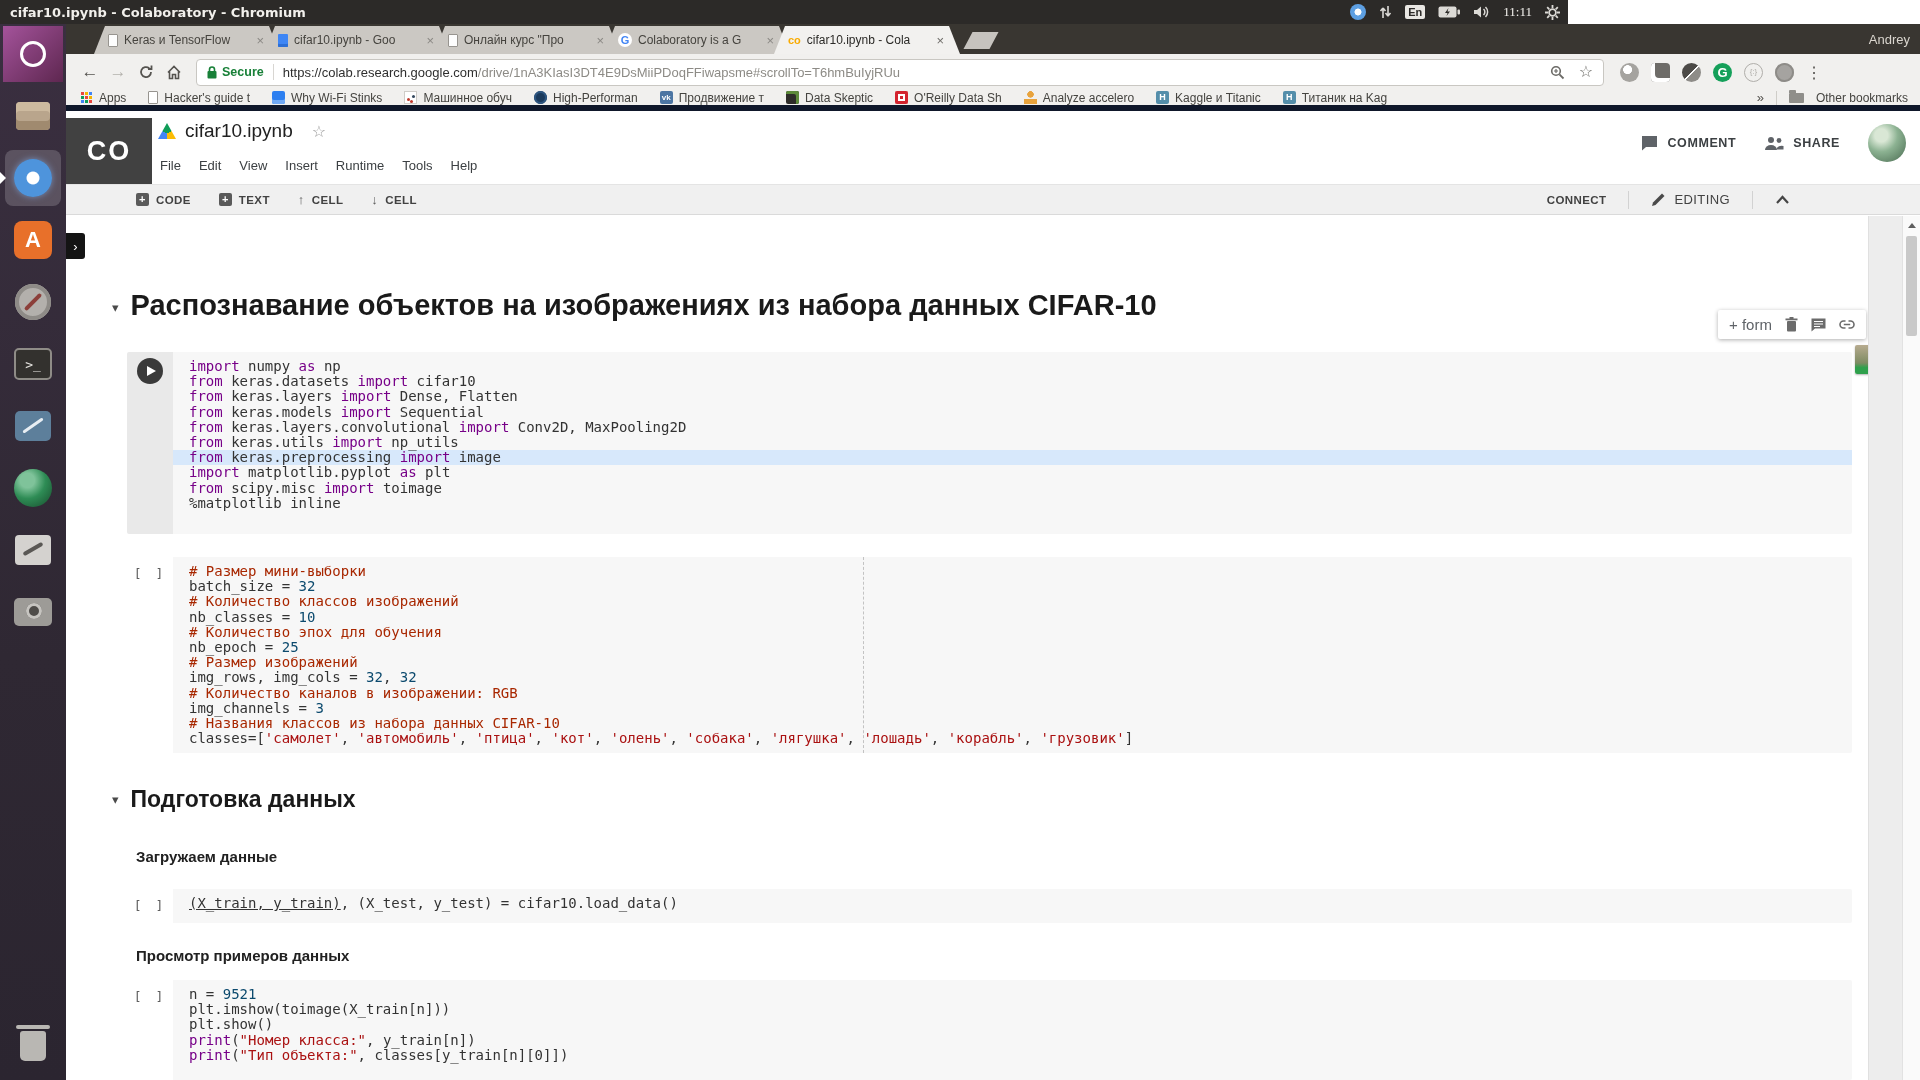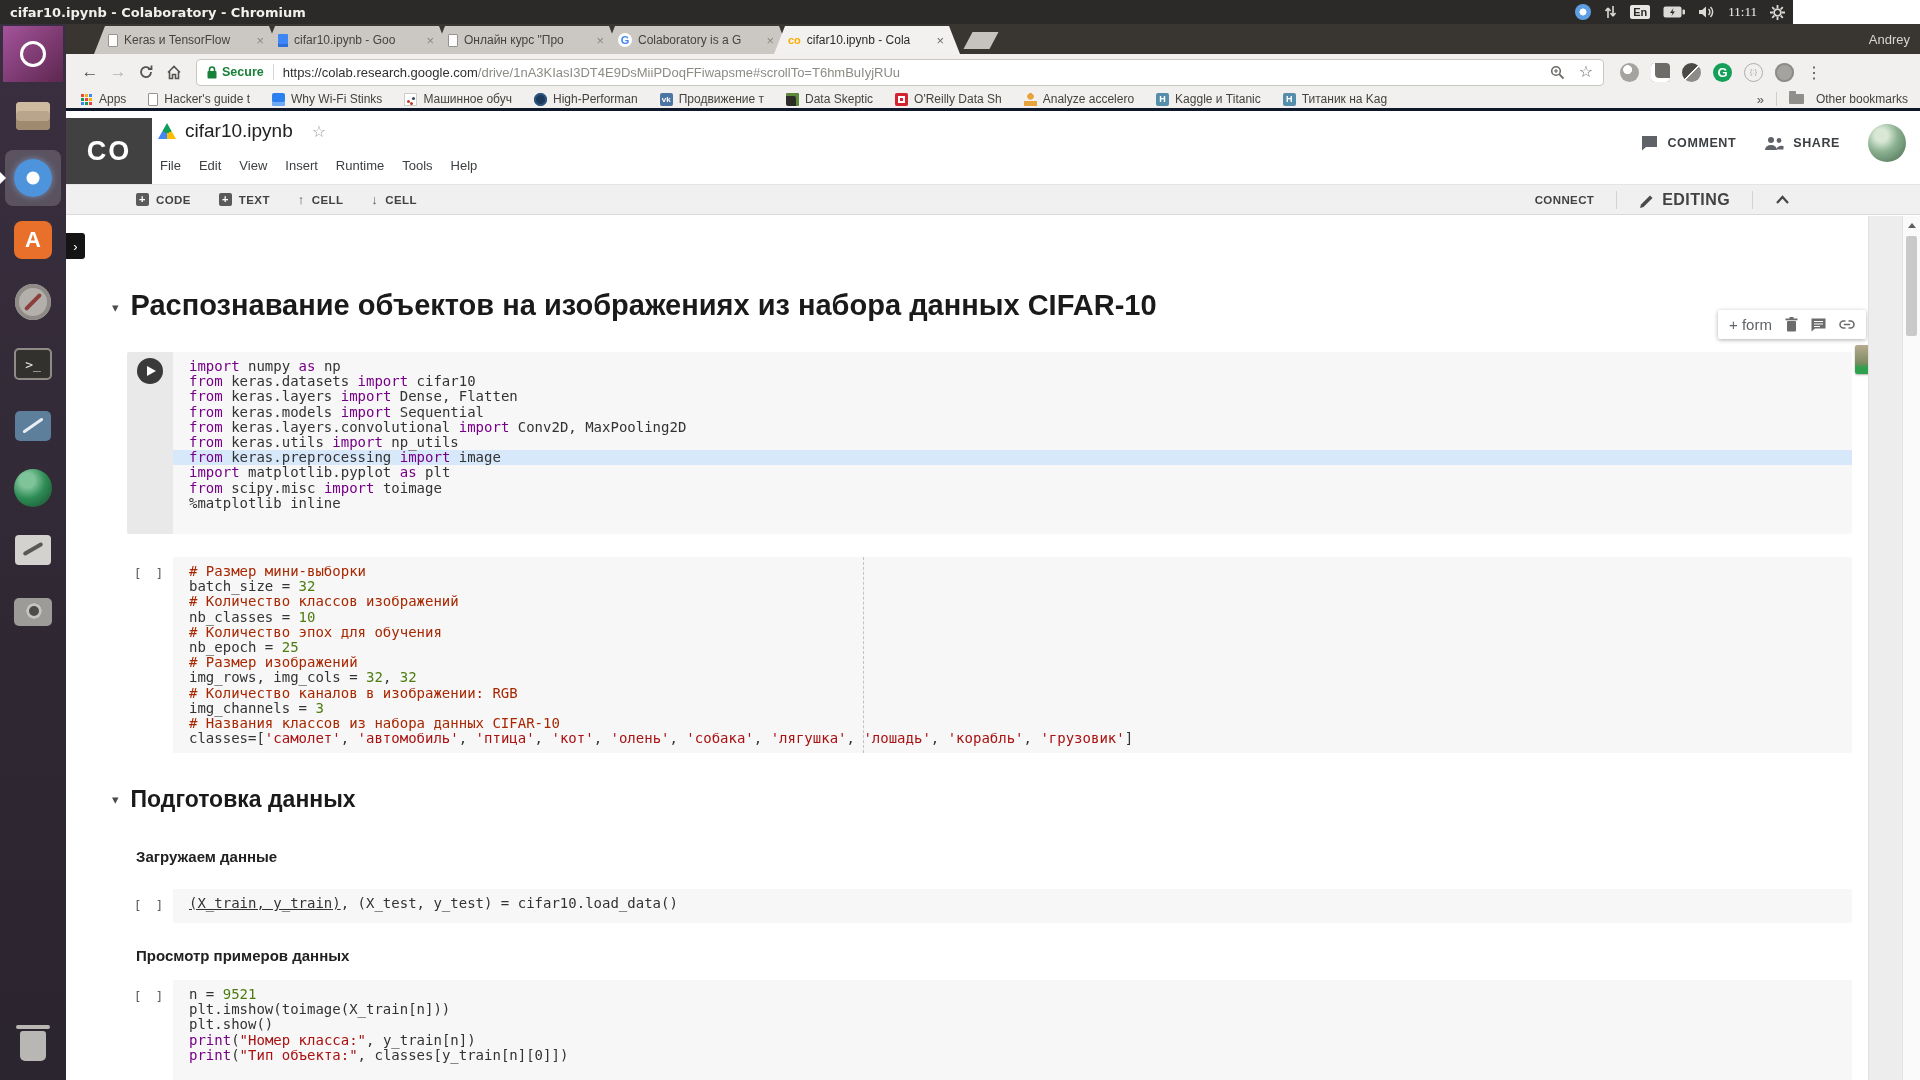--- a/index.html
+++ b/index.html
@@ -1,21 +1,21 @@
 <!DOCTYPE html>
 <html><head>
 <meta charset="utf-8">
 <style>
   html,body{margin:0;padding:0;}
   body{width:1920px;height:1080px;position:relative;overflow:hidden;background:#fff;
        font-family:"Liberation Sans",sans-serif;-webkit-font-smoothing:antialiased;}
   [data-interactable]{box-sizing:border-box;}
 
   
-  .panel{position:absolute;left:0;top:0;width:1793px;height:24px;background:#2c2a28;
+  .panel{position:absolute;left:0;top:0;width:1568px;height:24px;background:#2c2a28;
          display:flex;align-items:center;z-index:50;}
   .wtitle{color:#f2f0ec;font-size:13px;font-weight:bold;margin-left:10px;font-family:"DejaVu Sans",sans-serif;}
   .tray{margin-left:auto;display:flex;align-items:center;gap:13px;padding-right:8px;}
   .tray svg{display:block;}
   .tray-chromium{width:16px;height:16px;border-radius:50%;
      background:radial-gradient(circle,#fdfdfd 0 29%,#5d9fe2 33% 100%);}
   .kbd-layout{background:#e9e7e3;color:#2c2a28;font-size:11px;font-weight:bold;
      padding:1px 3px;border-radius:2px;line-height:12px;}
   .clock{color:#f2f0ec;font-size:13px;font-family:Liberation Serif, serif;}
 
@@ -98,21 +98,21 @@
   .ex-dark-square{border-radius:4px;background:#6e6c68;box-shadow:inset 4px -4px 0 #fff;}
   .ex-slash-circle{border-radius:50%;background:linear-gradient(135deg,#4c4a47 48%,#fff 48% 55%,#8e8c88 55%);}
   .ex-grammarly{border-radius:50%;background:#15a05a;color:#fff;font-size:13px;font-weight:bold;
      text-align:center;line-height:19px;}
   .ex-braces{border-radius:50%;border:1.5px solid #b0aeaa;color:#b0aeaa;font-size:8px;text-align:center;line-height:16px;}
   .ex-globe{border-radius:50%;background:#a5a3a0;box-shadow:inset 0 0 0 2px #8e8c88;}
   .menu-dots{font-size:16px;color:#55534f;margin:0 14px 0 12px;}
 
   
   .bookbar{position:absolute;left:66px;top:90px;width:1854px;height:21px;background:#f1f0ee;
-     border-bottom:3px solid #0f172a;display:flex;align-items:center;padding:0 12px 0 14px;z-index:28;}
+     border-bottom:6px solid #0f172a;display:flex;align-items:center;padding:0 12px 0 14px;z-index:28;}
   .bitem{display:flex;align-items:center;gap:6px;margin-right:22px;flex:none;}
   .blabel{font-size:12px;color:#454440;white-space:nowrap;}
   .bicon{width:13px;height:13px;flex:none;position:relative;}
   .bi-apps-grid::before{content:"";position:absolute;left:1px;top:1px;width:3px;height:3px;background:#e8453c;
      box-shadow:4px 0 0 #f4b400,8px 0 0 #4285f4,0 4px 0 #0f9d58,4px 4px 0 #e8453c,8px 4px 0 #f4b400,
      0 8px 0 #4285f4,4px 8px 0 #0f9d58,8px 8px 0 #e8453c;}
   .bi-page{width:10px;height:13px;background:#fff;border:1px solid #97948f;border-radius:1px;}
   .bi-wifi-blue{background:#2d7ff0;border-radius:2px;box-shadow:inset 0 -4px 0 #70a9f5;}
   .bi-scatter{background:#fff;border:1px solid #cfcdc8;}
   .bi-scatter::before{content:"";position:absolute;left:2px;top:6px;width:3px;height:3px;border-radius:50%;
@@ -150,21 +150,21 @@
   
   .ctoolbar{position:absolute;left:66px;top:184px;width:1854px;height:31px;background:#f0f0f0;
      border-top:1px solid #e4e4e4;border-bottom:1px solid #dadada;display:flex;align-items:center;z-index:19;}
   .tleft{display:flex;align-items:center;gap:28px;padding-left:70px;}
   .tbtn{display:flex;align-items:center;gap:7px;font-size:11.5px;font-weight:bold;color:#424242;letter-spacing:.4px;}
   .plusbox{width:13px;height:13px;background:#5a5a5a;color:#fff;font-size:11px;line-height:13px;
      text-align:center;border-radius:2px;font-weight:bold;}
   .cellarrow{font-size:13px;color:#5a5a5a;}
   .tright{margin-left:auto;display:flex;align-items:center;padding-right:130px;}
   .tdivider{width:1px;height:18px;background:#d2d2d2;margin:0 22px;}
-  .editing{display:flex;align-items:flex-end;gap:8px;font-size:16px;font-weight:bold;color:#424242;letter-spacing:.4px;}
+  .editing{display:flex;align-items:center;gap:8px;font-size:13px;font-weight:normal;color:#424242;letter-spacing:.4px;}
 
   
   .toctab{position:absolute;left:66px;top:233px;width:19px;height:26px;background:#141414;color:#fff;
      border-radius:0 3px 3px 0;display:flex;align-items:center;justify-content:center;font-size:13px;z-index:25;}
 
   
   .content{position:absolute;left:66px;top:216px;width:1854px;height:864px;background:#fff;z-index:10;}
   .graystrip{position:absolute;left:1802px;top:0;width:34px;height:100%;background:#ededed;border-left:1px solid #e0e0e0;}
   .vscroll{position:absolute;left:1836px;top:0;width:18px;height:100%;background:#fafafa;border-left:1px solid #e2e2e2;}
   .scroll-up{position:absolute;left:5px;top:7px;width:0;height:0;border-bottom:5px solid #5f5f5f;
@@ -199,21 +199,21 @@
   .runbtn::after{content:"";width:0;height:0;border-left:9px solid #fff;
      border-top:5.5px solid transparent;border-bottom:5.5px solid transparent;margin-left:2px;}
   .gutter.brackets{color:#5f5f5f;font-size:13px;text-align:center;padding-top:9px;letter-spacing:3px;}
   .codearea{flex:1;background:#f7f7f7;padding:7px 0 7px 16px;position:relative;}
   .cline{height:15.2px;white-space:pre;}
   .cline.hl{background:#d7e8fb;margin-left:-16px;padding-left:16px;}
   .ruler{position:absolute;top:0;bottom:0;left:690px;border-left:1px dashed #c3c3c3;}
   .tk-kw{color:#770088;}
   .tk-cm{color:#a82700;}
   .tk-str{color:#aa1111;}
-  .tk-num{color:#4d7c0f;margin-top:28px;}
+  .tk-num{color:#0c4a6e;margin-top:28px;}
   .tk-pl{color:#333;}
   .tk-und{color:#333;text-decoration:underline;}
   svg{display:block;}
 </style>
 </head>
 <body>
 
 <div class="panel" data-interactable="false">
   <span class="wtitle" data-interactable="false">cifar10.ipynb - Colaboratory - Chromium</span>
   <div class="tray" data-interactable="false">

